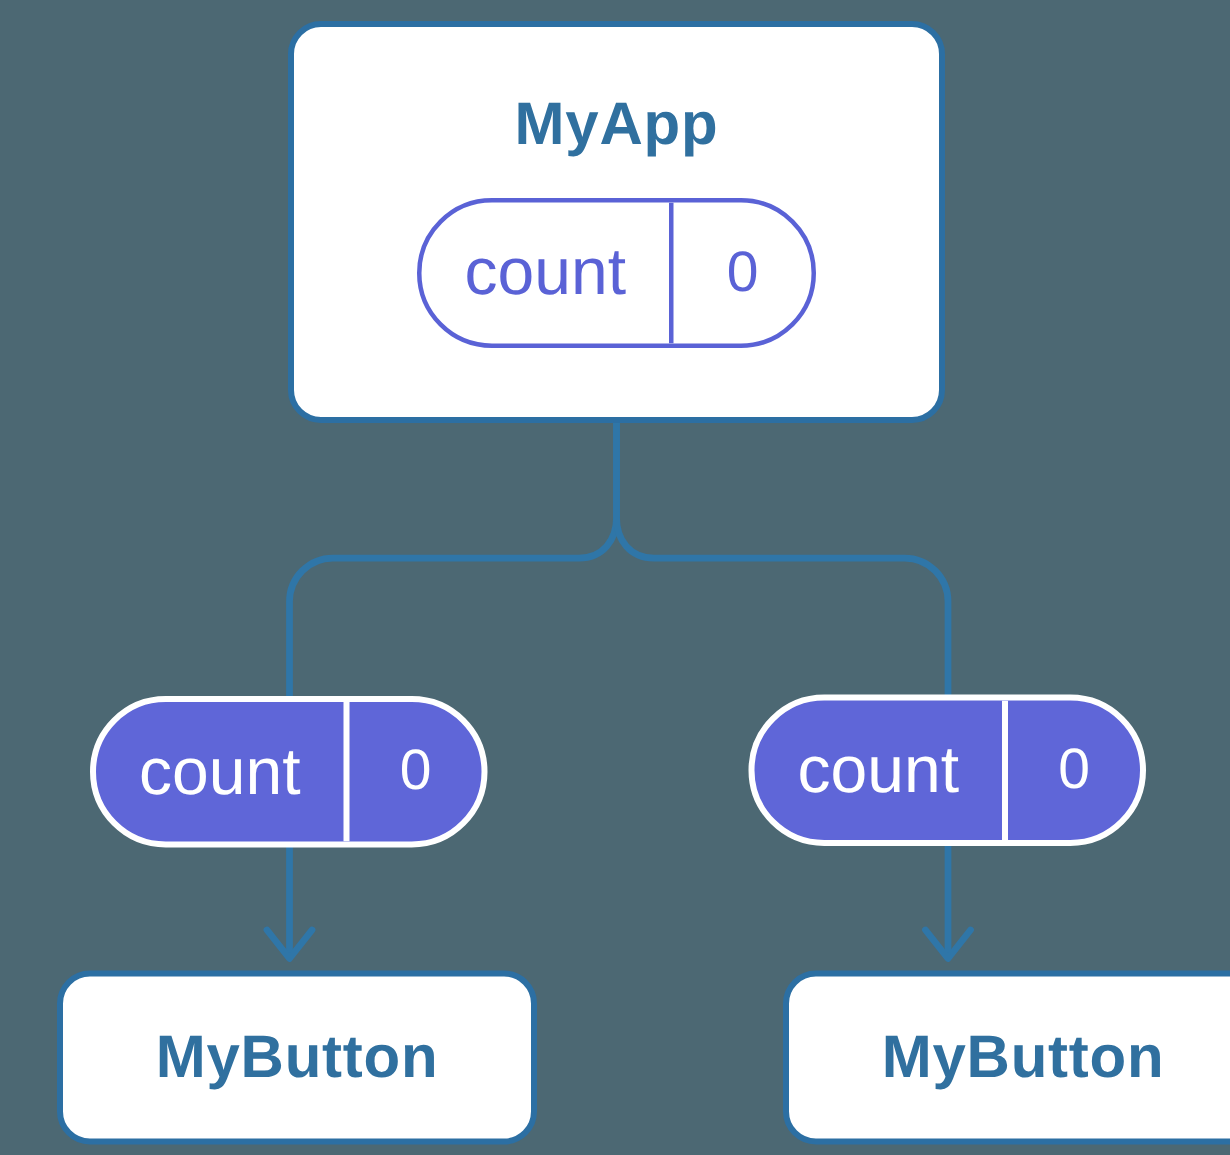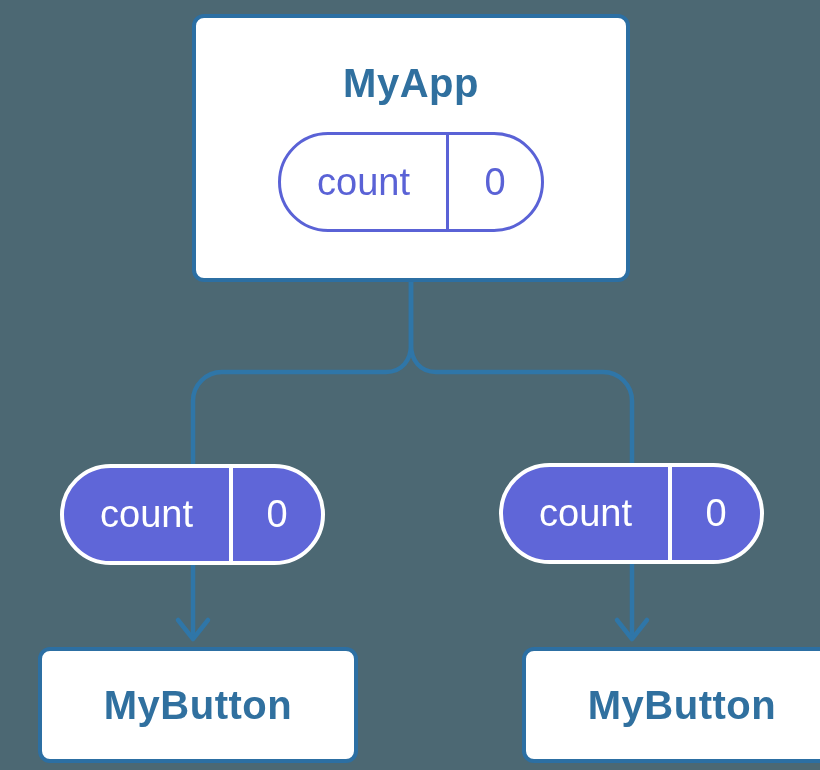--- a/index.html
+++ b/index.html
@@ -10,41 +10,41 @@
   }
   .wires{position:absolute;left:0;top:0;width:820px;height:770px;display:block;}
   .wire{
     fill:none;stroke:var(--connector,#2F76A8);stroke-width:4.5;
     stroke-linecap:round;stroke-linejoin:round;
   }
   .node{
     position:absolute;box-sizing:border-box;
     background:var(--node-fill,#FFFFFF);
     border:4px solid var(--node-border,#2C6FA3);
-    border-radius:12px;
+    border-radius:22px;
     display:flex;flex-direction:column;align-items:center;
   }
   .node-title{
     font-size:40px;font-weight:600;line-height:46px;
     color:var(--node-text,#30709F);
     letter-spacing:0.5px;
   }
   .root{left:192px;top:14px;width:438px;height:268px;padding-top:42px;}
   .root .pill{margin-top:26px;}
   .leaf{justify-content:center;margin-left:28px;}
   .leaf-left{left:10px;top:647px;width:320px;height:116px;}
   .leaf-right{left:494px;top:647px;width:320px;height:116px;}
 
   .pill{
     display:flex;align-items:stretch;box-sizing:border-box;
     border-radius:52px;overflow:hidden;
   }
   .pill-label{
     flex:1;display:flex;align-items:center;justify-content:center;
-    font-size:38px;
+    font-size:44px;
   }
   .pill-value{
     display:flex;align-items:center;justify-content:center;
     font-size:38px;
   }
   .state{
     width:266px;height:100px;
     background:var(--node-fill,#FFFFFF);
     border:3px solid var(--state-accent,#5A62D6);
     color:var(--state-accent,#5A62D6);

